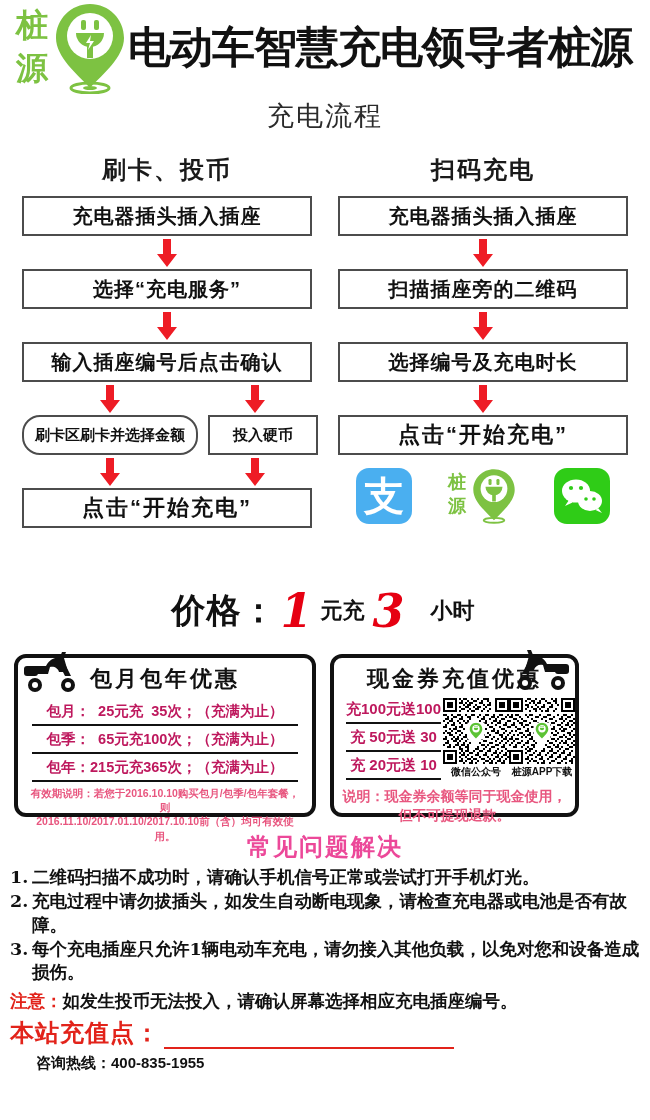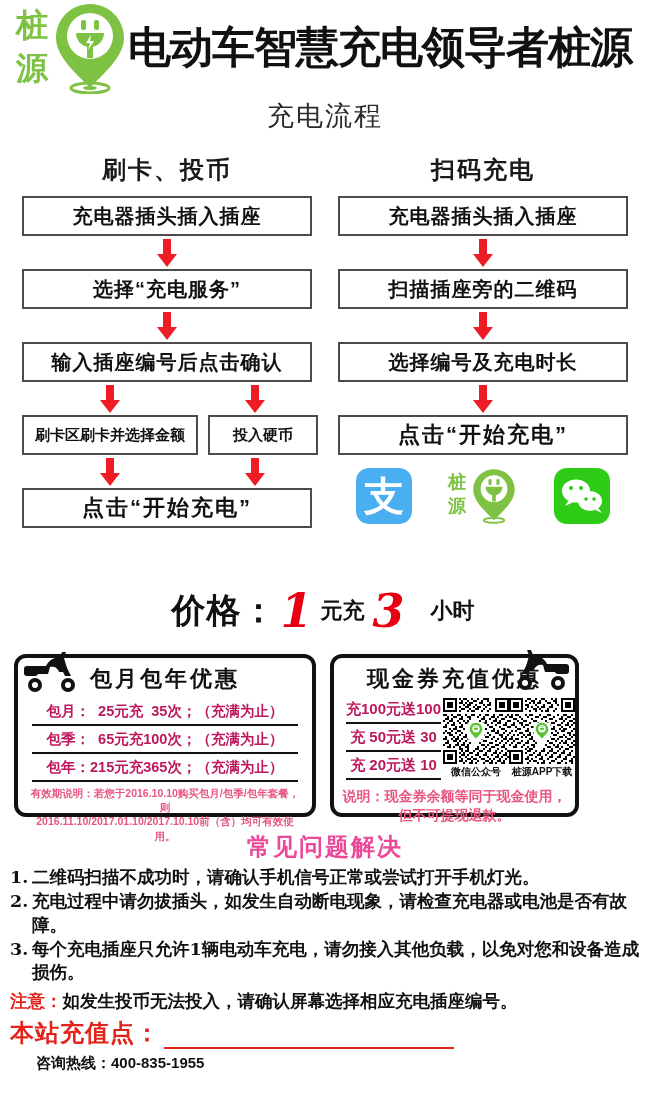--- a/index.html
+++ b/index.html
@@ -98,21 +98,21 @@
     height: 33px;
     display: flex;
     align-items: center;
     justify-content: center;
   }
   .arrow svg { display: block; }
   .branch-row {
     display: flex;
     gap: 10px;
   }
-  .branch-row .fbox:first-child { flex: 0 0 176px; }
+  .branch-row .fbox:first-child { flex: 0 0 176px; border-radius: 18px; }
   .branch-row .fbox:last-child  { flex: 0 0 auto; width: 110px; }
   .branch-arrows {
     height: 33px;
     display: flex;
     align-items: center;
   }
   .branch-arrows .a1 { width: 176px; display:flex; justify-content:center; }
   .branch-arrows .a2 { width: 94px; margin-left: 10px; display:flex; justify-content:center; }
 
   

